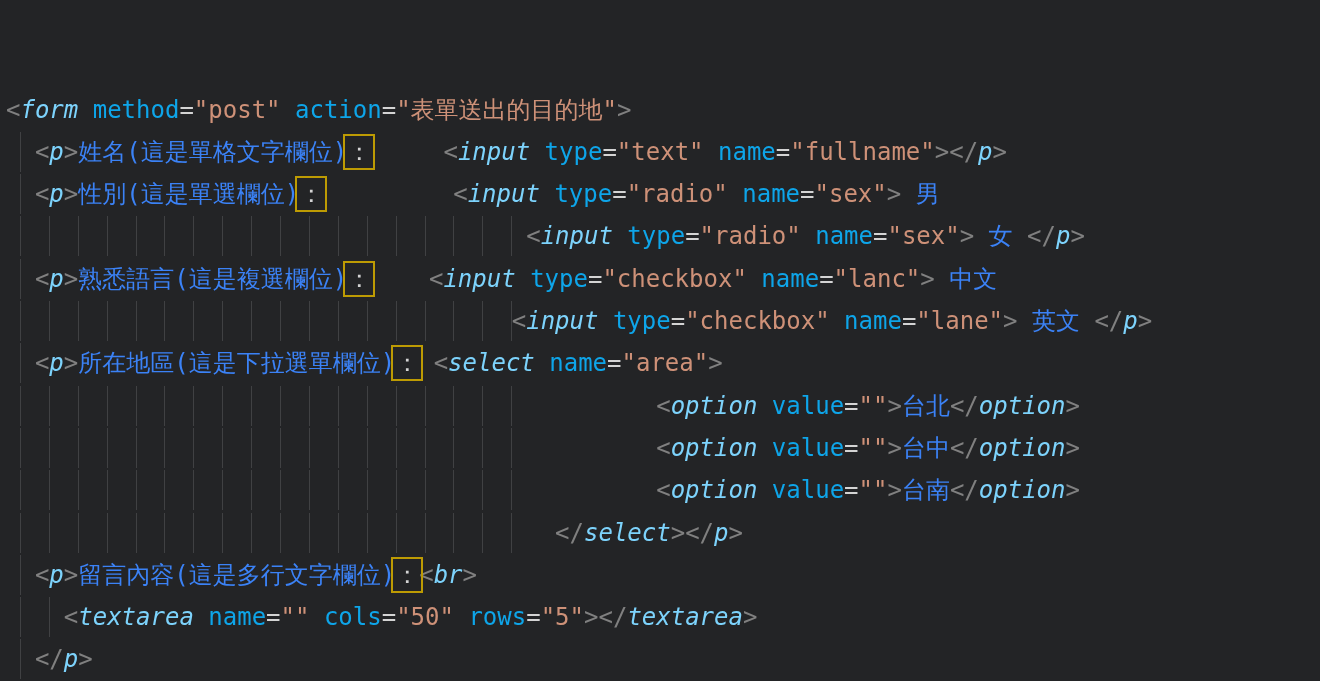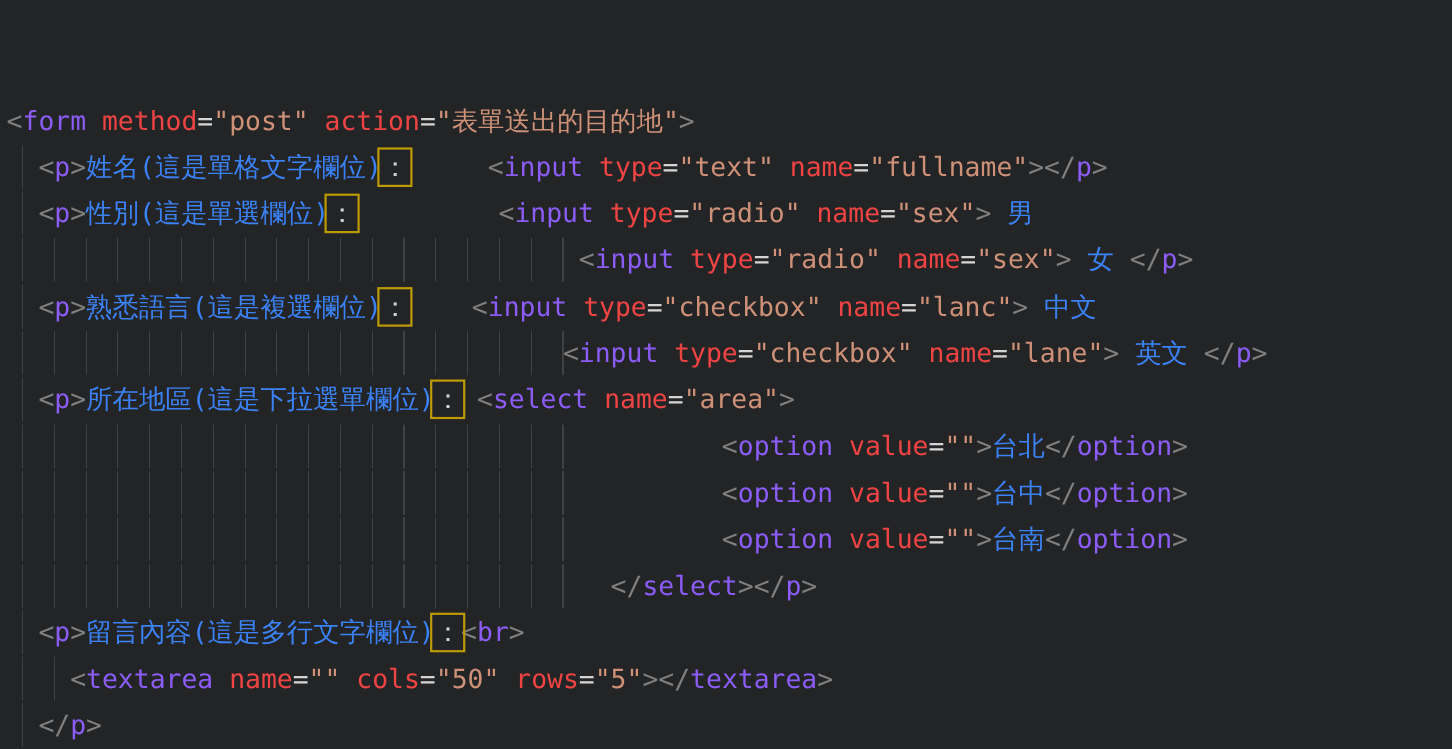--- a/index.html
+++ b/index.html
@@ -17,22 +17,22 @@
     white-space:pre;
   }
   .line{position:relative;height:42.3px;}
   .guides{
     position:absolute;left:14px;top:1px;height:40px;
     background:repeating-linear-gradient(to right,#404143 0 1px,transparent 1px 28.9px);
     pointer-events:none;
   }
   .tok{white-space:pre;}
   .tok-p{color:#808080;}   
-  .tok-t{color:#8b5cf6;}   
-  .tok-a{color:#ef4444;}   
+  .tok-t{color:#7dd3fc;font-style:italic;}   
+  .tok-a{color:#0ea5e9;}   
   .tok-o{color:#d4d4d4;}   
   .tok-s{color:#ce9178;}   
   .tok-x{color:#3b82f6;}   
   .tok-b{
     color:#d4d4d4;
     outline:2px solid #bd9b03;
     outline-offset:2px;
   }
 </style>
 </head>

